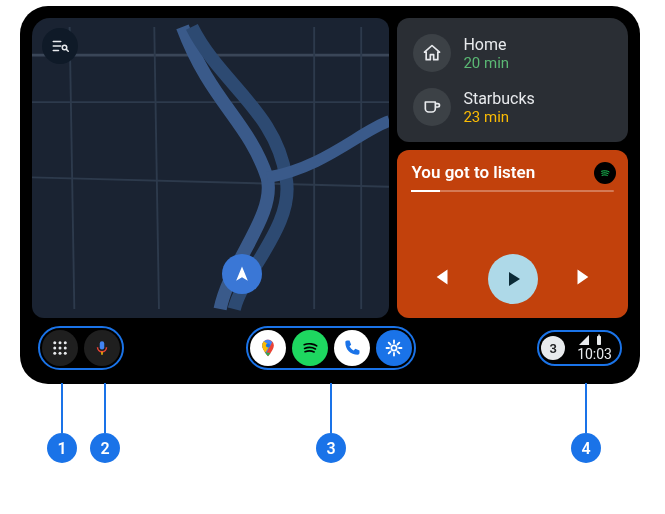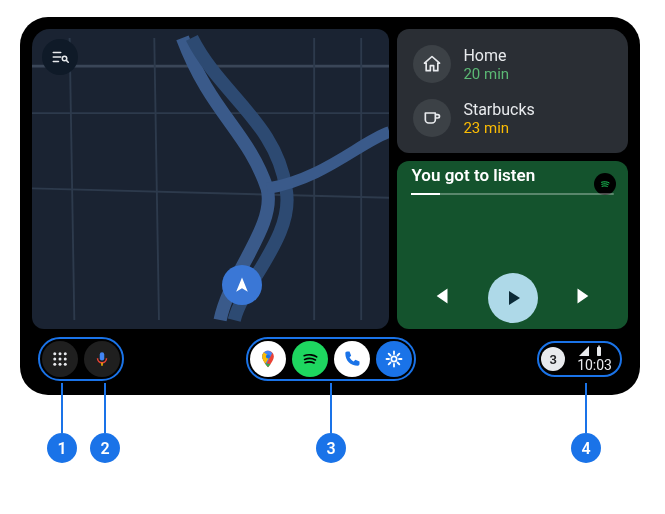--- a/index.html
+++ b/index.html
@@ -6,21 +6,21 @@
   body {
     font-family: -apple-system, BlinkMacSystemFont, "Segoe UI", Roboto, Arial, sans-serif;
     background: #fff;
     width: 665px;
     height: 514px;
     position: relative;
   }
   .device {
     position: absolute;
     left: 20px;
-    top: 17px;
+    top: 6px;
     width: 620px;
     height: 378px;
     background: #000;
     border-radius: 28px;
     padding: 12px;
   }
   .screen {
     width: 100%;
     height: 100%;
     display: flex;
@@ -98,23 +98,23 @@
     align-items: center;
     justify-content: center;
   }
   .dest-text { display: flex; flex-direction: column; }
   .dest-name { color: #e8eaed; font-size: 16px; }
   .dest-eta { font-size: 15px; }
   .eta-green { color: #5bb974; }
   .eta-amber { color: #fbbc04; }
   .media-card {
     flex: 1;
-    background: #14532d;
+    background: #c2410c;
     border-radius: 12px;
-    padding: 4px 14px;
+    padding: 12px 14px;
     position: relative;
     display: flex;
     flex-direction: column;
     overflow: hidden;
   }
   .track-title { color: #fff; font-size: 17px; font-weight: 600; }
   .track-artist { color: #e0e6ea; font-size: 14px; margin-top: 1px; }
   .progress {
     margin-top: 8px;
     height: 2px;

